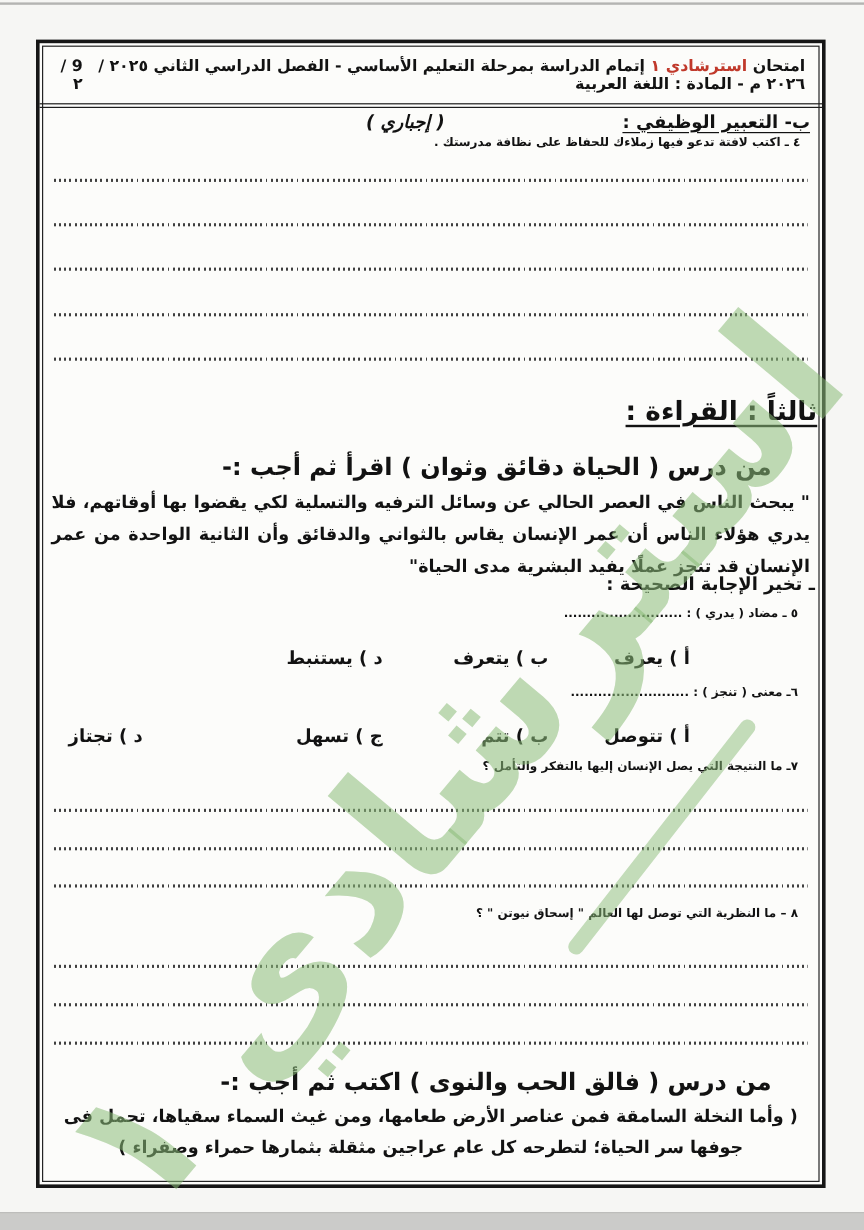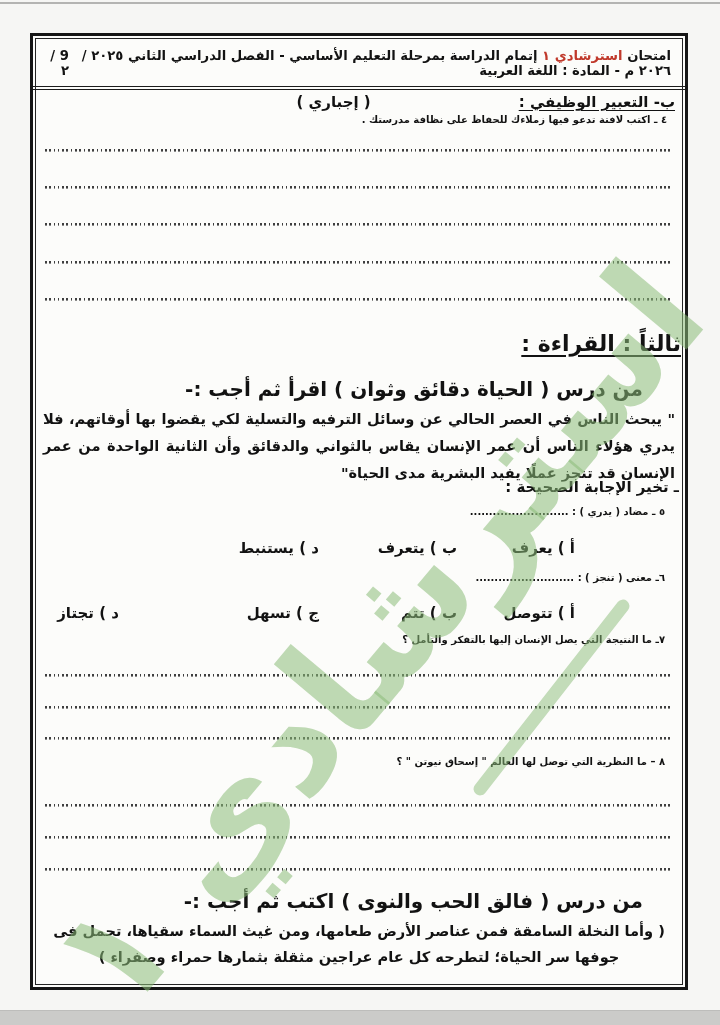--- a/index.html
+++ b/index.html
@@ -26,21 +26,21 @@
   .header-row {
     top:8px; right:14px; left:12px; height:38px;
     display:flex; justify-content:space-between; align-items:center;
     font-size:13.2px; letter-spacing:0;
   }
   .red { color:#c0392b; }
   .double-rule { top:50px; left:0; right:0; height:4px; border-top:1.6px solid #1c1c1c; border-bottom:1.2px solid #1c1c1c; }
 
   .sec-b-row { top:57px; right:10px; left:10px; display:flex; align-items:flex-start; font-size:15px; }
   .sec-b-title { text-decoration:underline; text-underline-offset:3px; }
-  .sec-b-mandatory { margin-right:148px; }
+  .sec-b-mandatory { margin-right:148px;font-style:italic; }
 
   .q-line { font-size:10px; white-space:nowrap; }
   .q4 { top:78px; right:18px; }
 
   .dots { left:12px; right:12px; height:3px;
     background-image:repeating-linear-gradient(90deg,#3f3f3f 0 1.6px, transparent 1.6px 4.3px);
     background-size:100% 2.6px; background-repeat:no-repeat; background-position:0 0; }
   .dA1{top:113px}.dA2{top:150px}.dA3{top:187px}.dA4{top:225px}.dA5{top:262px}
   .dB1{top:638px}.dB2{top:670px}.dB3{top:701px}
   .dC1{top:768px}.dC2{top:800px}.dC3{top:832px}

